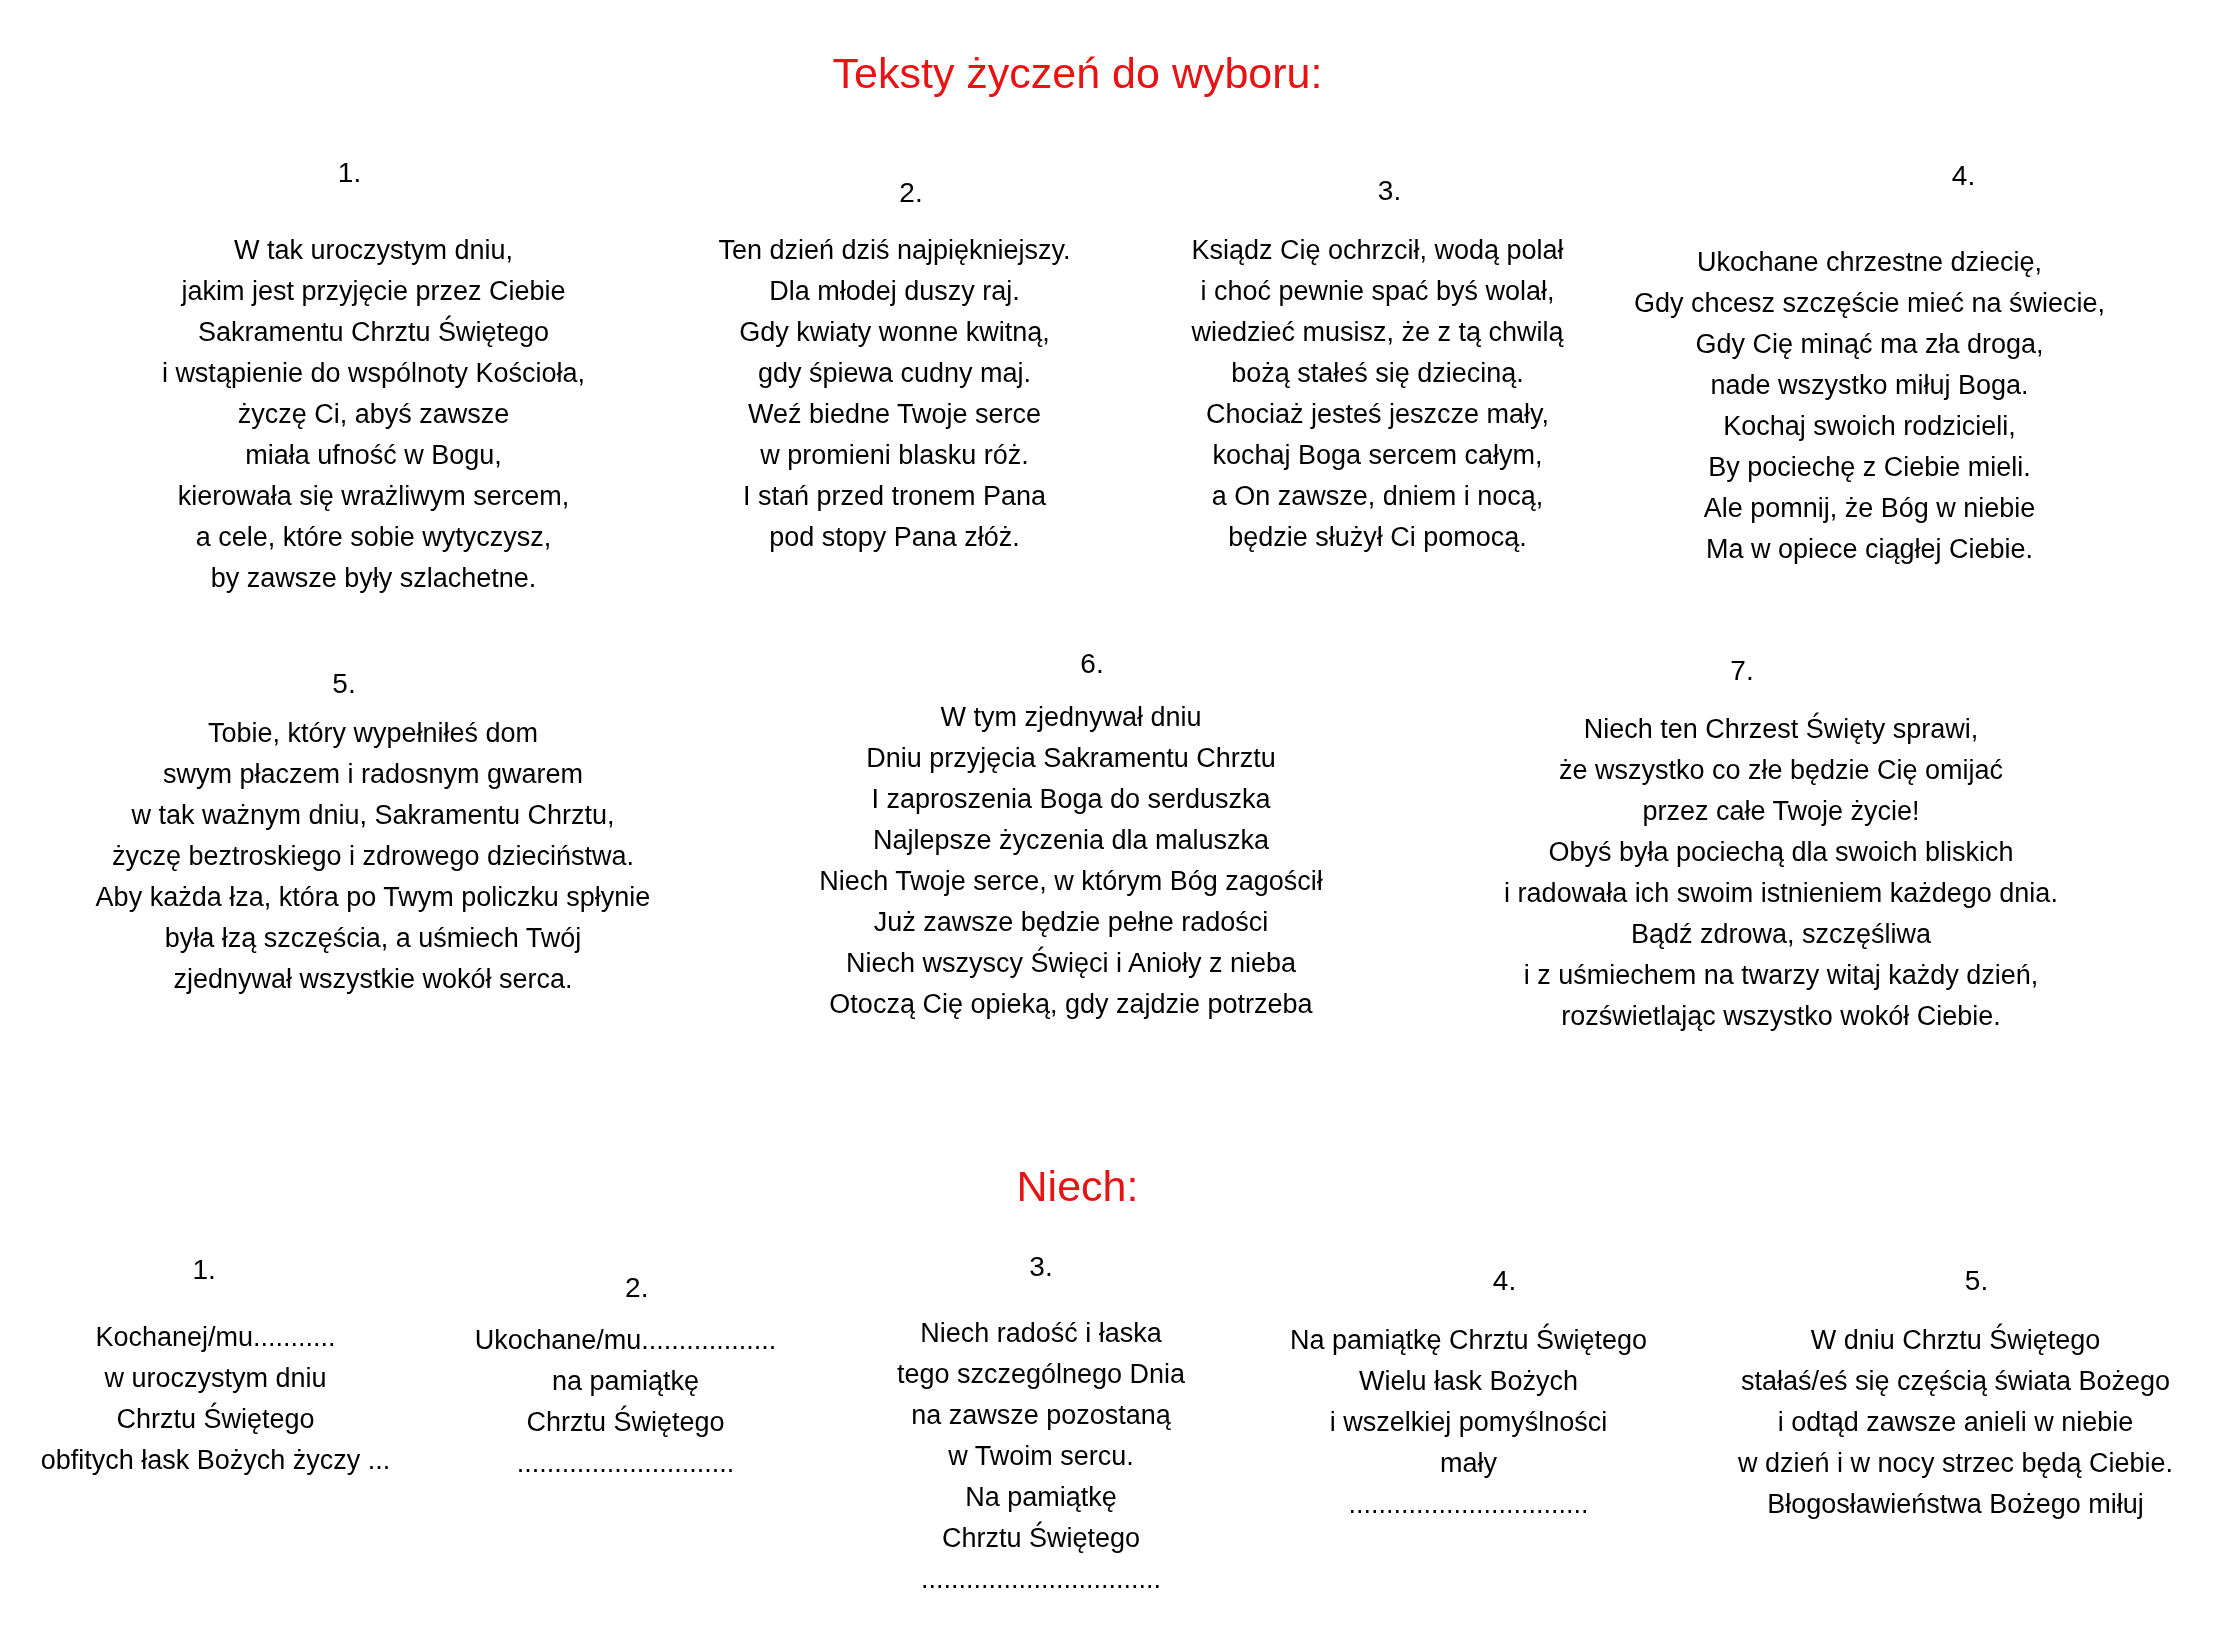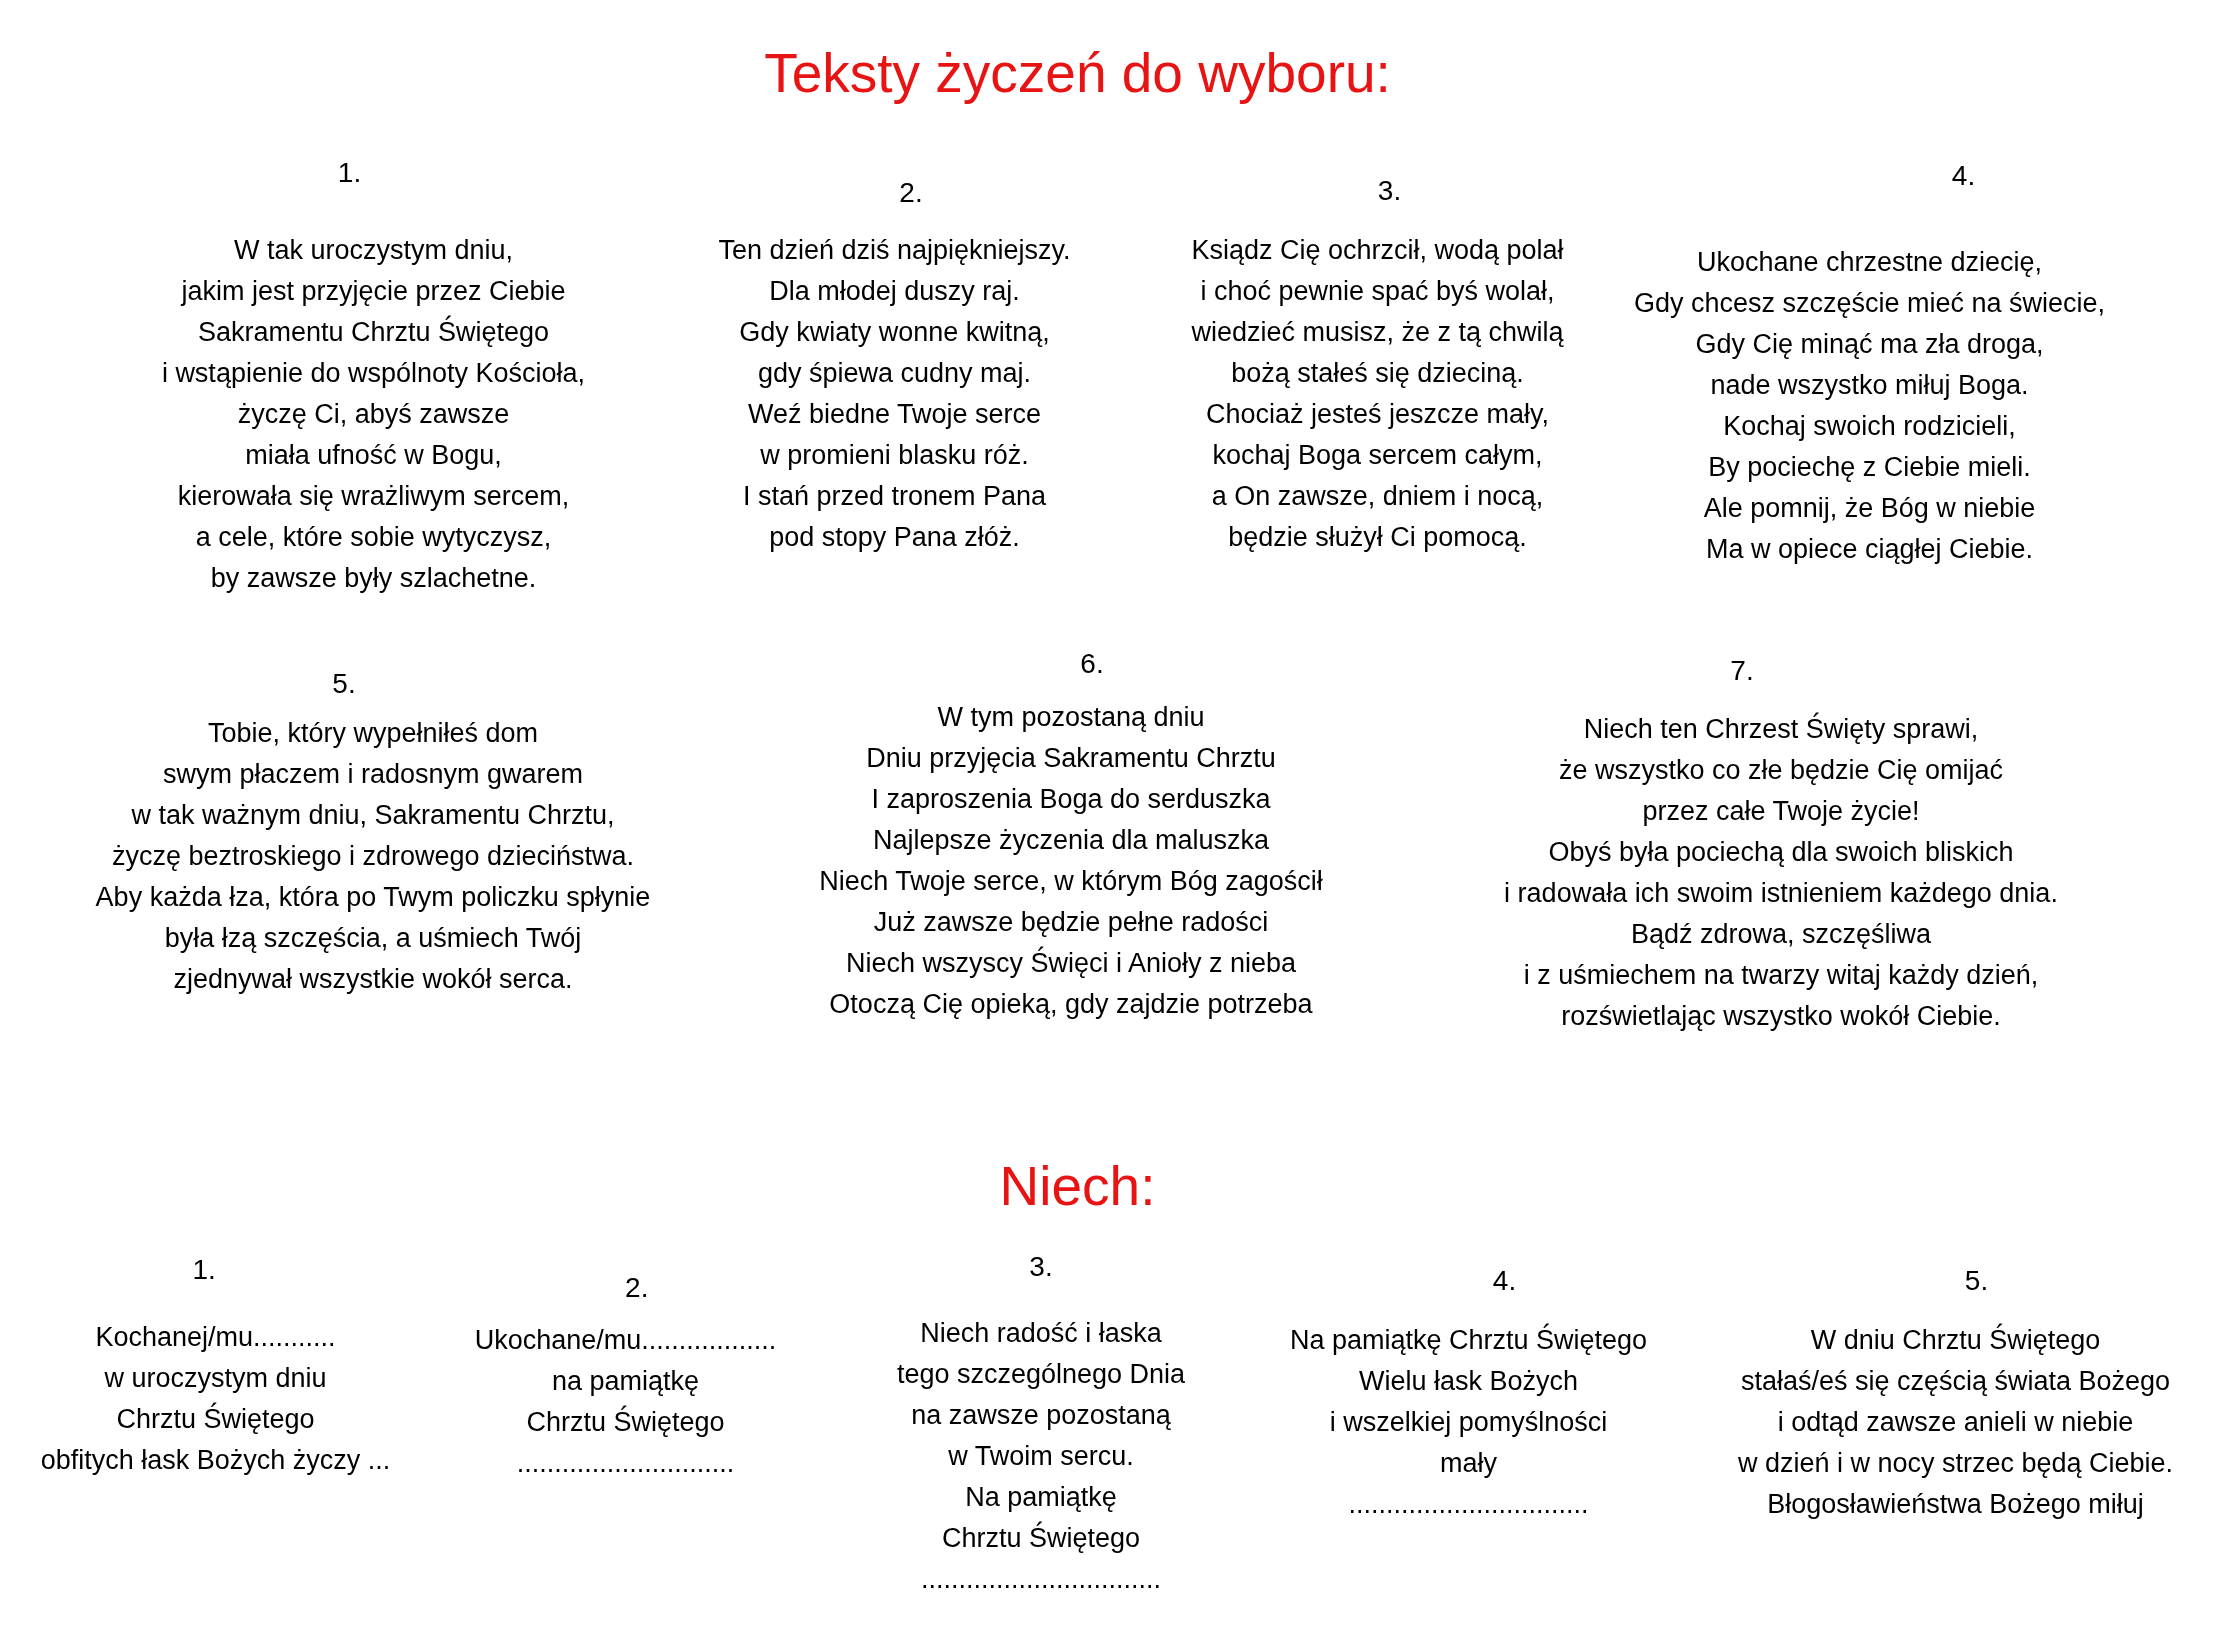--- a/index.html
+++ b/index.html
@@ -14,21 +14,21 @@
     background: #ffffff;
     font-family: "Liberation Sans", "DejaVu Sans", sans-serif;
     color: #000000;
     overflow: hidden;
   }
   .heading {
     position: absolute;
     left: 0;
     width: 2155px;
     text-align: center;
-    font-size: 55px;
+    font-size: 43px;
     font-weight: 400;
     line-height: 61px;
     margin: 0;
   }
   .block {
     position: absolute;
     text-align: center;
     font-size: 27px;
     line-height: 41px;
   }
@@ -114,21 +114,21 @@
         <div class="line">życzę beztroskiego i zdrowego dzieciństwa.</div>
         <div class="line">Aby każda łza, która po Twym policzku spłynie</div>
         <div class="line">była łzą szczęścia, a uśmiech Twój</div>
         <div class="line">zjednywał wszystkie wokół serca.</div>
       </div>
   </div>
 
   <div class="block" style="left:758px; top:643px; width:626px;">
     <div class="num" style="margin-bottom:13px; transform:translateX(21px);">6.</div>
     <div class="lines">
-        <div class="line">W tym pozostaną dniu</div>
+        <div class="line">W tym zjednywał dniu</div>
         <div class="line">Dniu przyjęcia Sakramentu Chrztu</div>
         <div class="line">I zaproszenia Boga do serduszka</div>
         <div class="line">Najlepsze życzenia dla maluszka</div>
         <div class="line">Niech Twoje serce, w którym Bóg zagościł</div>
         <div class="line">Już zawsze będzie pełne radości</div>
         <div class="line">Niech wszyscy Święci i Anioły z nieba</div>
         <div class="line">Otoczą Cię opieką, gdy zajdzie potrzeba</div>
       </div>
   </div>
 

